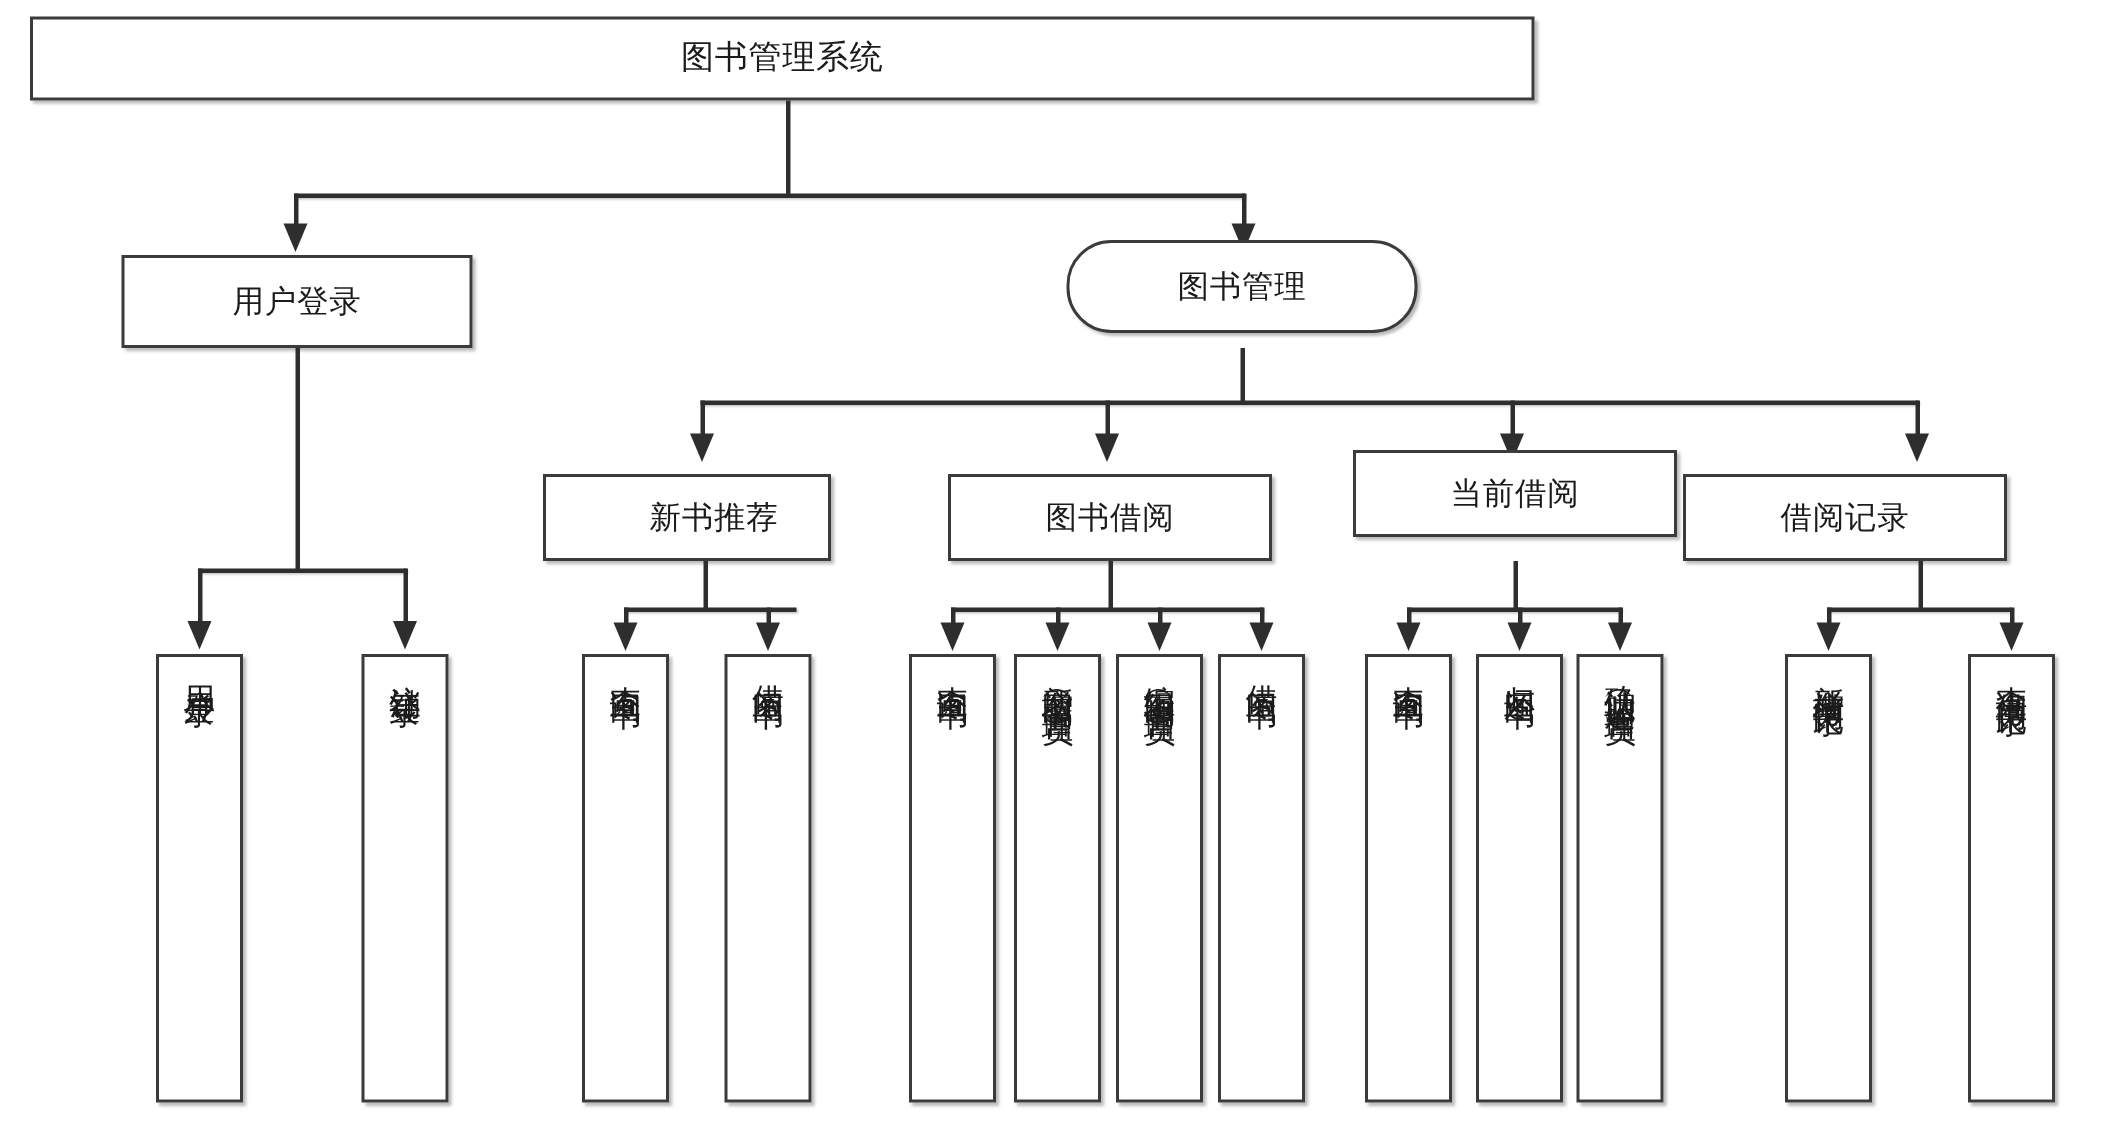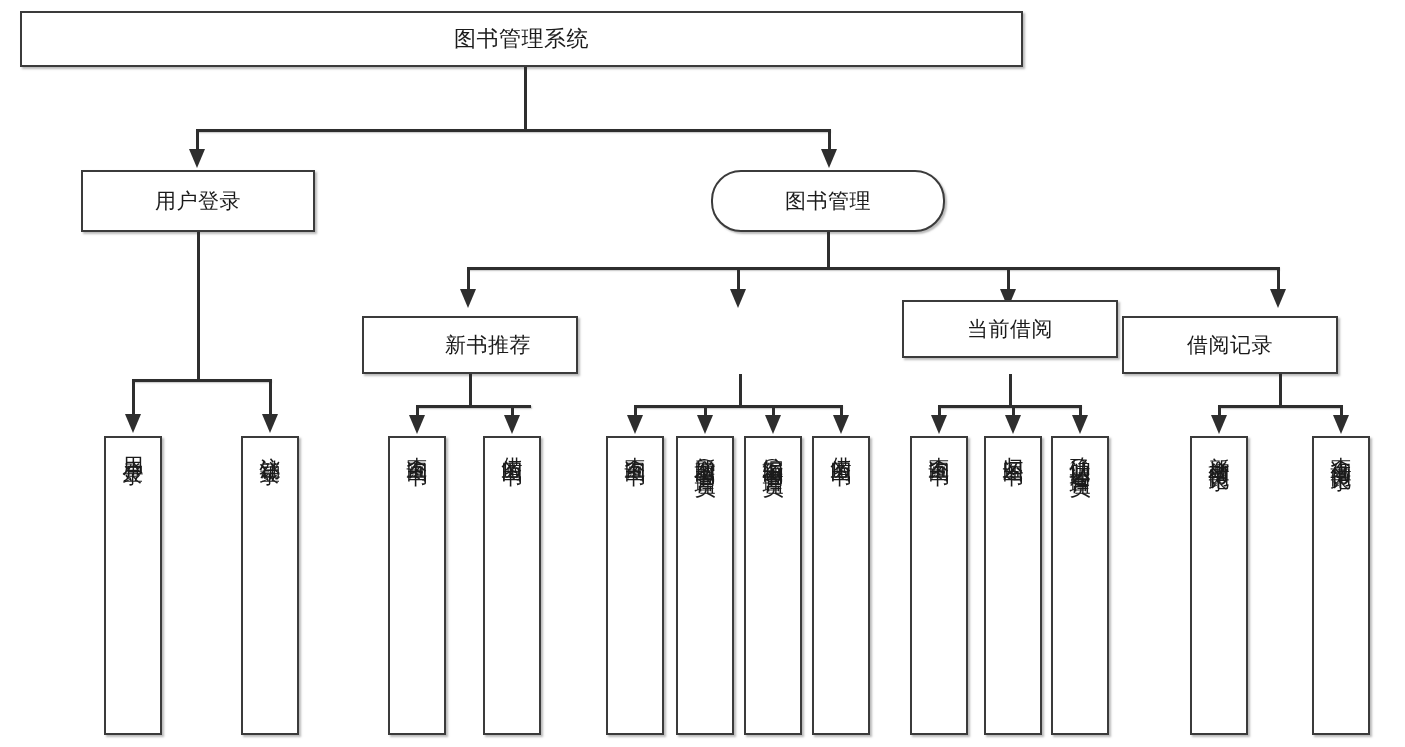--- a/index.html
+++ b/index.html
@@ -97,21 +97,21 @@
 
   <div class="hline" style="left:196px; top:129px; width:634px;"></div>
   <div class="vline" style="left:196px; top:129px; height:22px;"></div>
   <div class="arrow" style="left:189px; top:149px;"></div>
   <div class="vline" style="left:828px; top:129px; height:22px;"></div>
   <div class="arrow" style="left:821px; top:149px;"></div>
 
   <div class="node h" style="left:81px; top:170px; width:234px; height:62px;">
     <span class="label">用户登录</span>
   </div>
-  <div class="node h" style="left:711px; top:170px; width:234px; height:62px;border-radius:30px;">
+  <div class="node h" style="left:711px; top:160px; width:234px; height:62px;border-radius:30px;">
     <span class="label">图书管理</span>
   </div>
 
   <div class="vline" style="left:197px; top:232px; height:148px;"></div>
   <div class="hline" style="left:132px; top:379px; width:139px;"></div>
   <div class="vline" style="left:132px; top:379px; height:37px;"></div>
   <div class="arrow" style="left:125px; top:414px;"></div>
   <div class="vline" style="left:269px; top:379px; height:37px;"></div>
   <div class="arrow" style="left:262px; top:414px;"></div>
 
@@ -120,22 +120,25 @@
 
   <div class="vline" style="left:467px; top:267px; height:24px;"></div>
   <div class="arrow" style="left:460px; top:289px;"></div>
   <div class="vline" style="left:737px; top:267px; height:24px;"></div>
   <div class="arrow" style="left:730px; top:289px;"></div>
   <div class="vline" style="left:1007px; top:267px; height:24px;"></div>
   <div class="arrow" style="left:1000px; top:289px;"></div>
   <div class="vline" style="left:1277px; top:267px; height:24px;"></div>
   <div class="arrow" style="left:1270px; top:289px;"></div>
 
-  <div class="node h" style="left:362px; top:316px; width:216px; height:58px;padding-left:36px;">
+  <div class="node h" style="left:362px; top:316px; width:192px; height:58px;padding-left:36px;">
     <span class="label">新书推荐</span>
+  </div>
+  <div class="node h" style="left:632px; top:316px; width:216px; height:58px;">
+    <span class="label">图书借阅</span>
   </div>
   <div class="node h" style="left:902px; top:300px; width:216px; height:58px;">
     <span class="label">当前借阅</span>
   </div>
   <div class="node h" style="left:1122px; top:316px; width:216px; height:58px;">
     <span class="label">借阅记录</span>
   </div>
 
   <div class="vline" style="left:469px; top:374px; height:32px;"></div>
   <div class="hline" style="left:416px; top:405px; width:115px;"></div>

